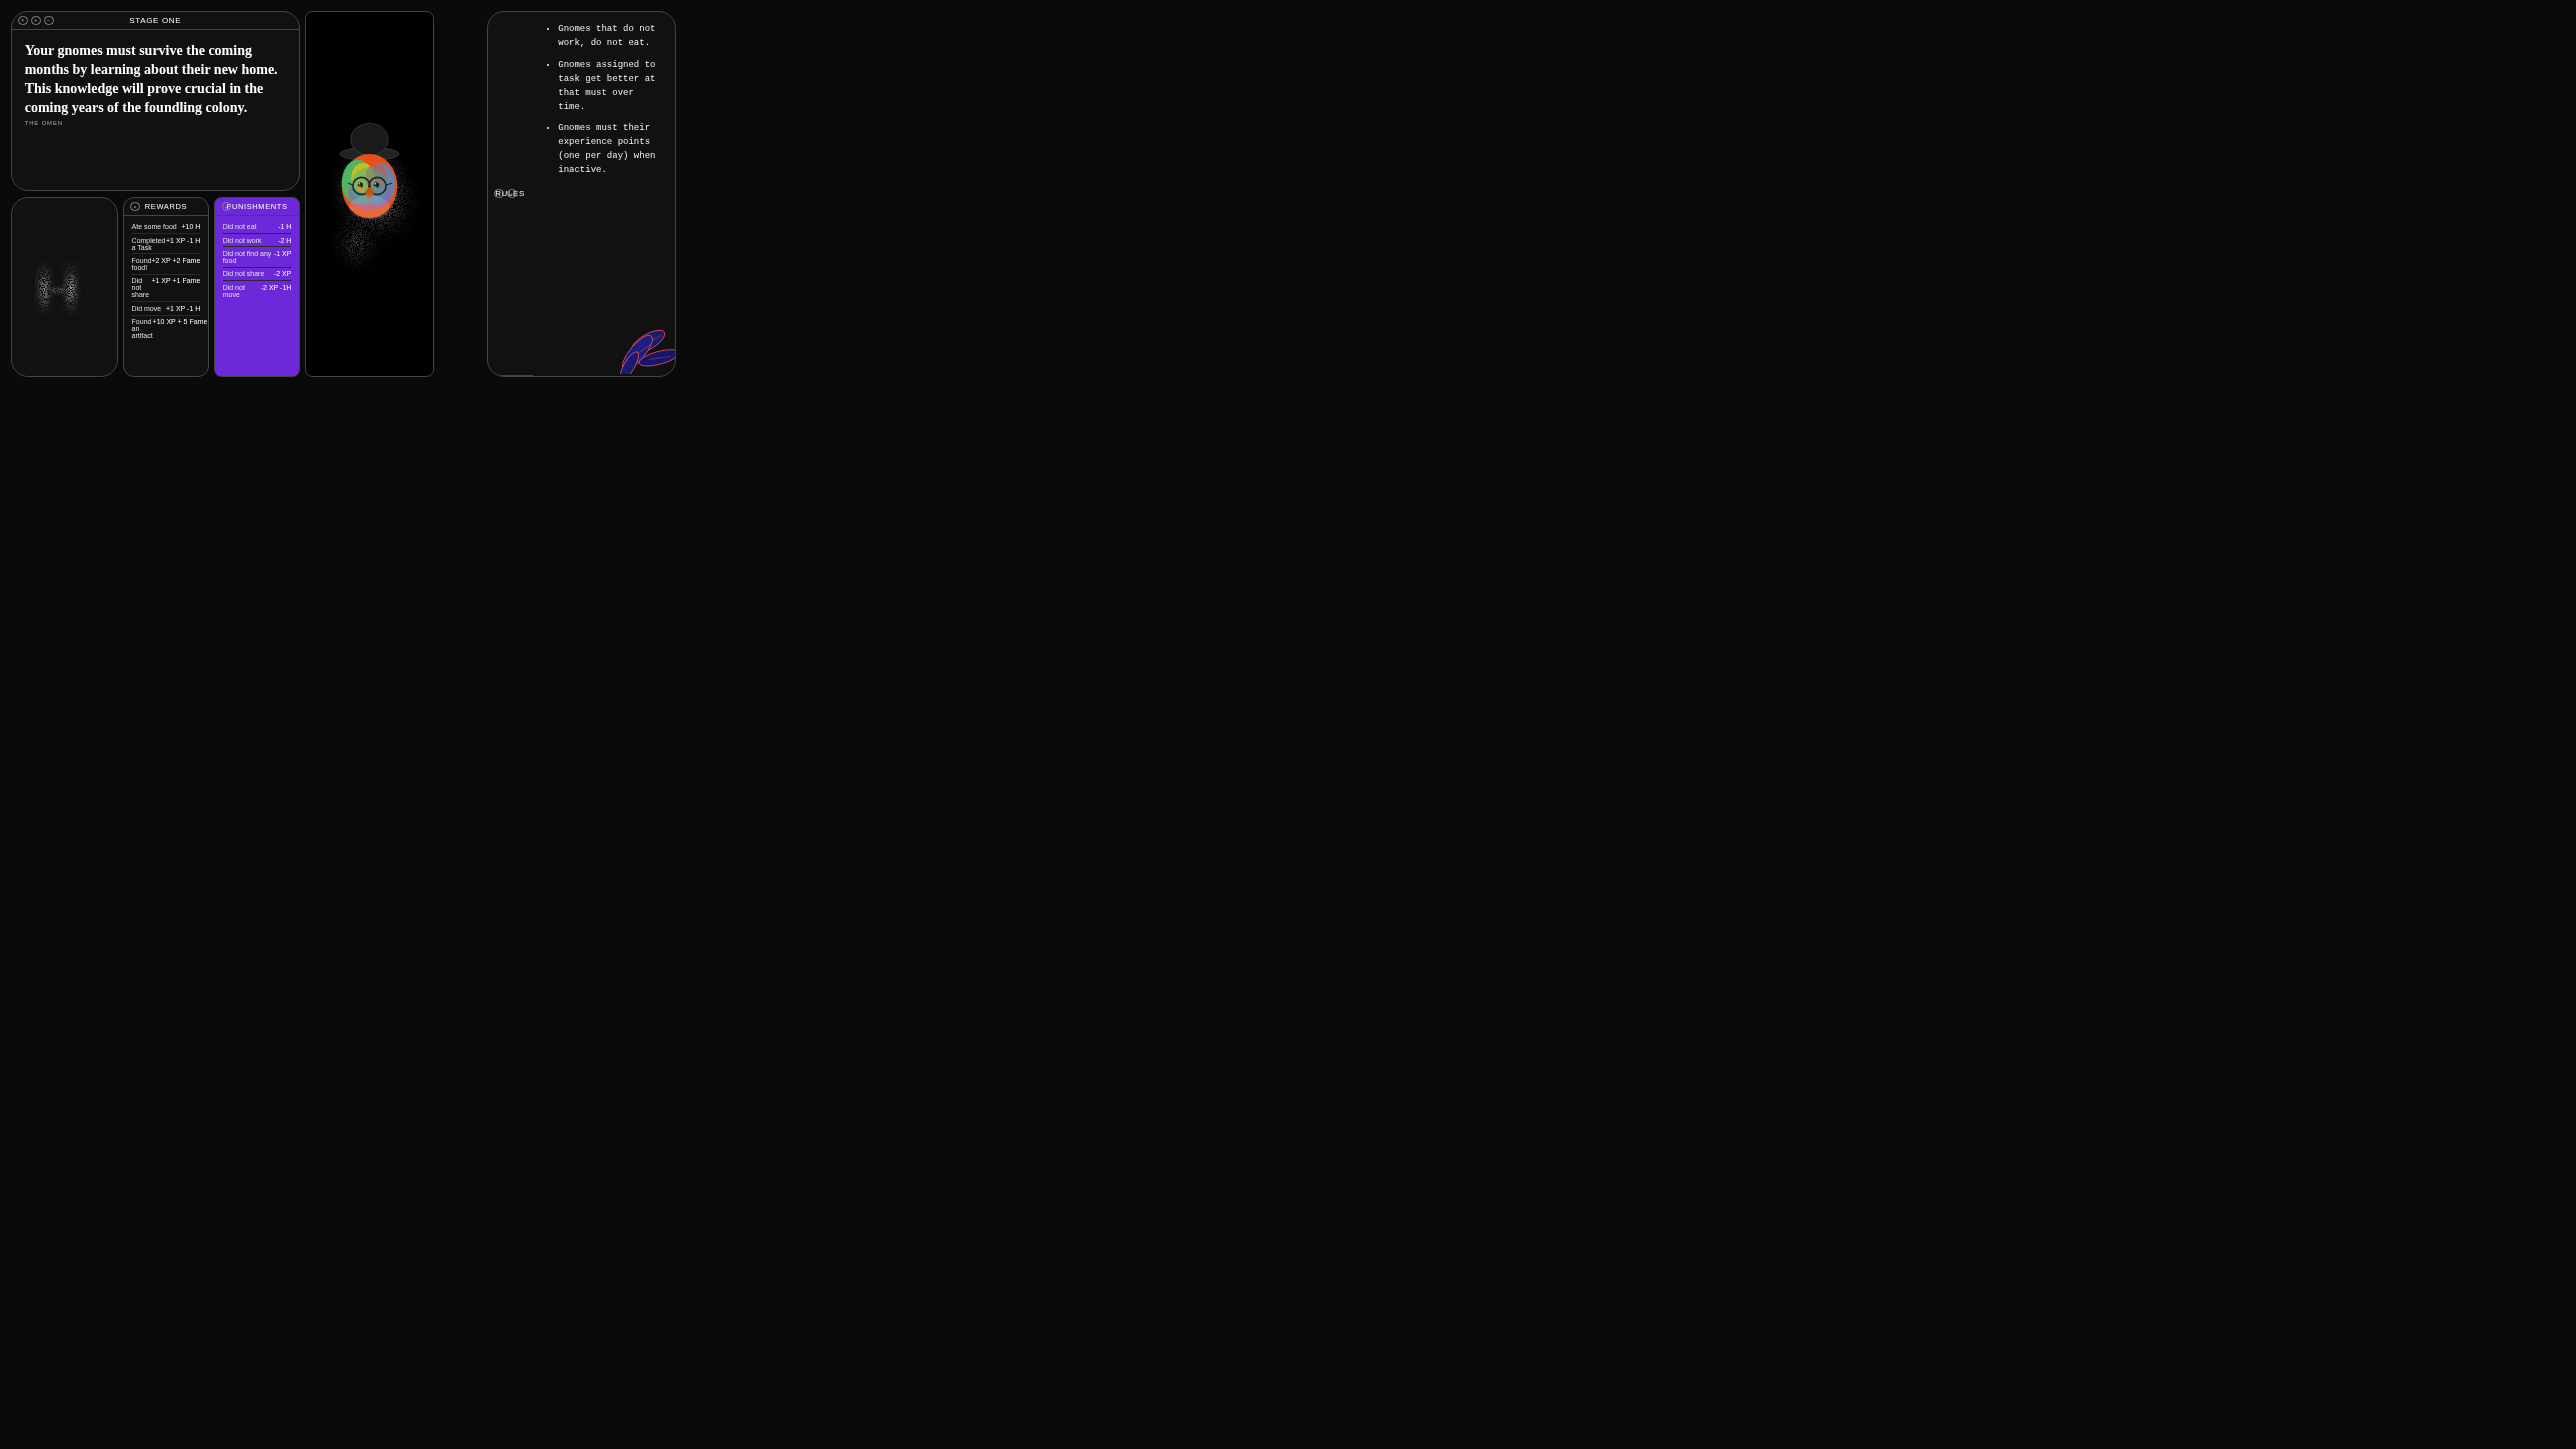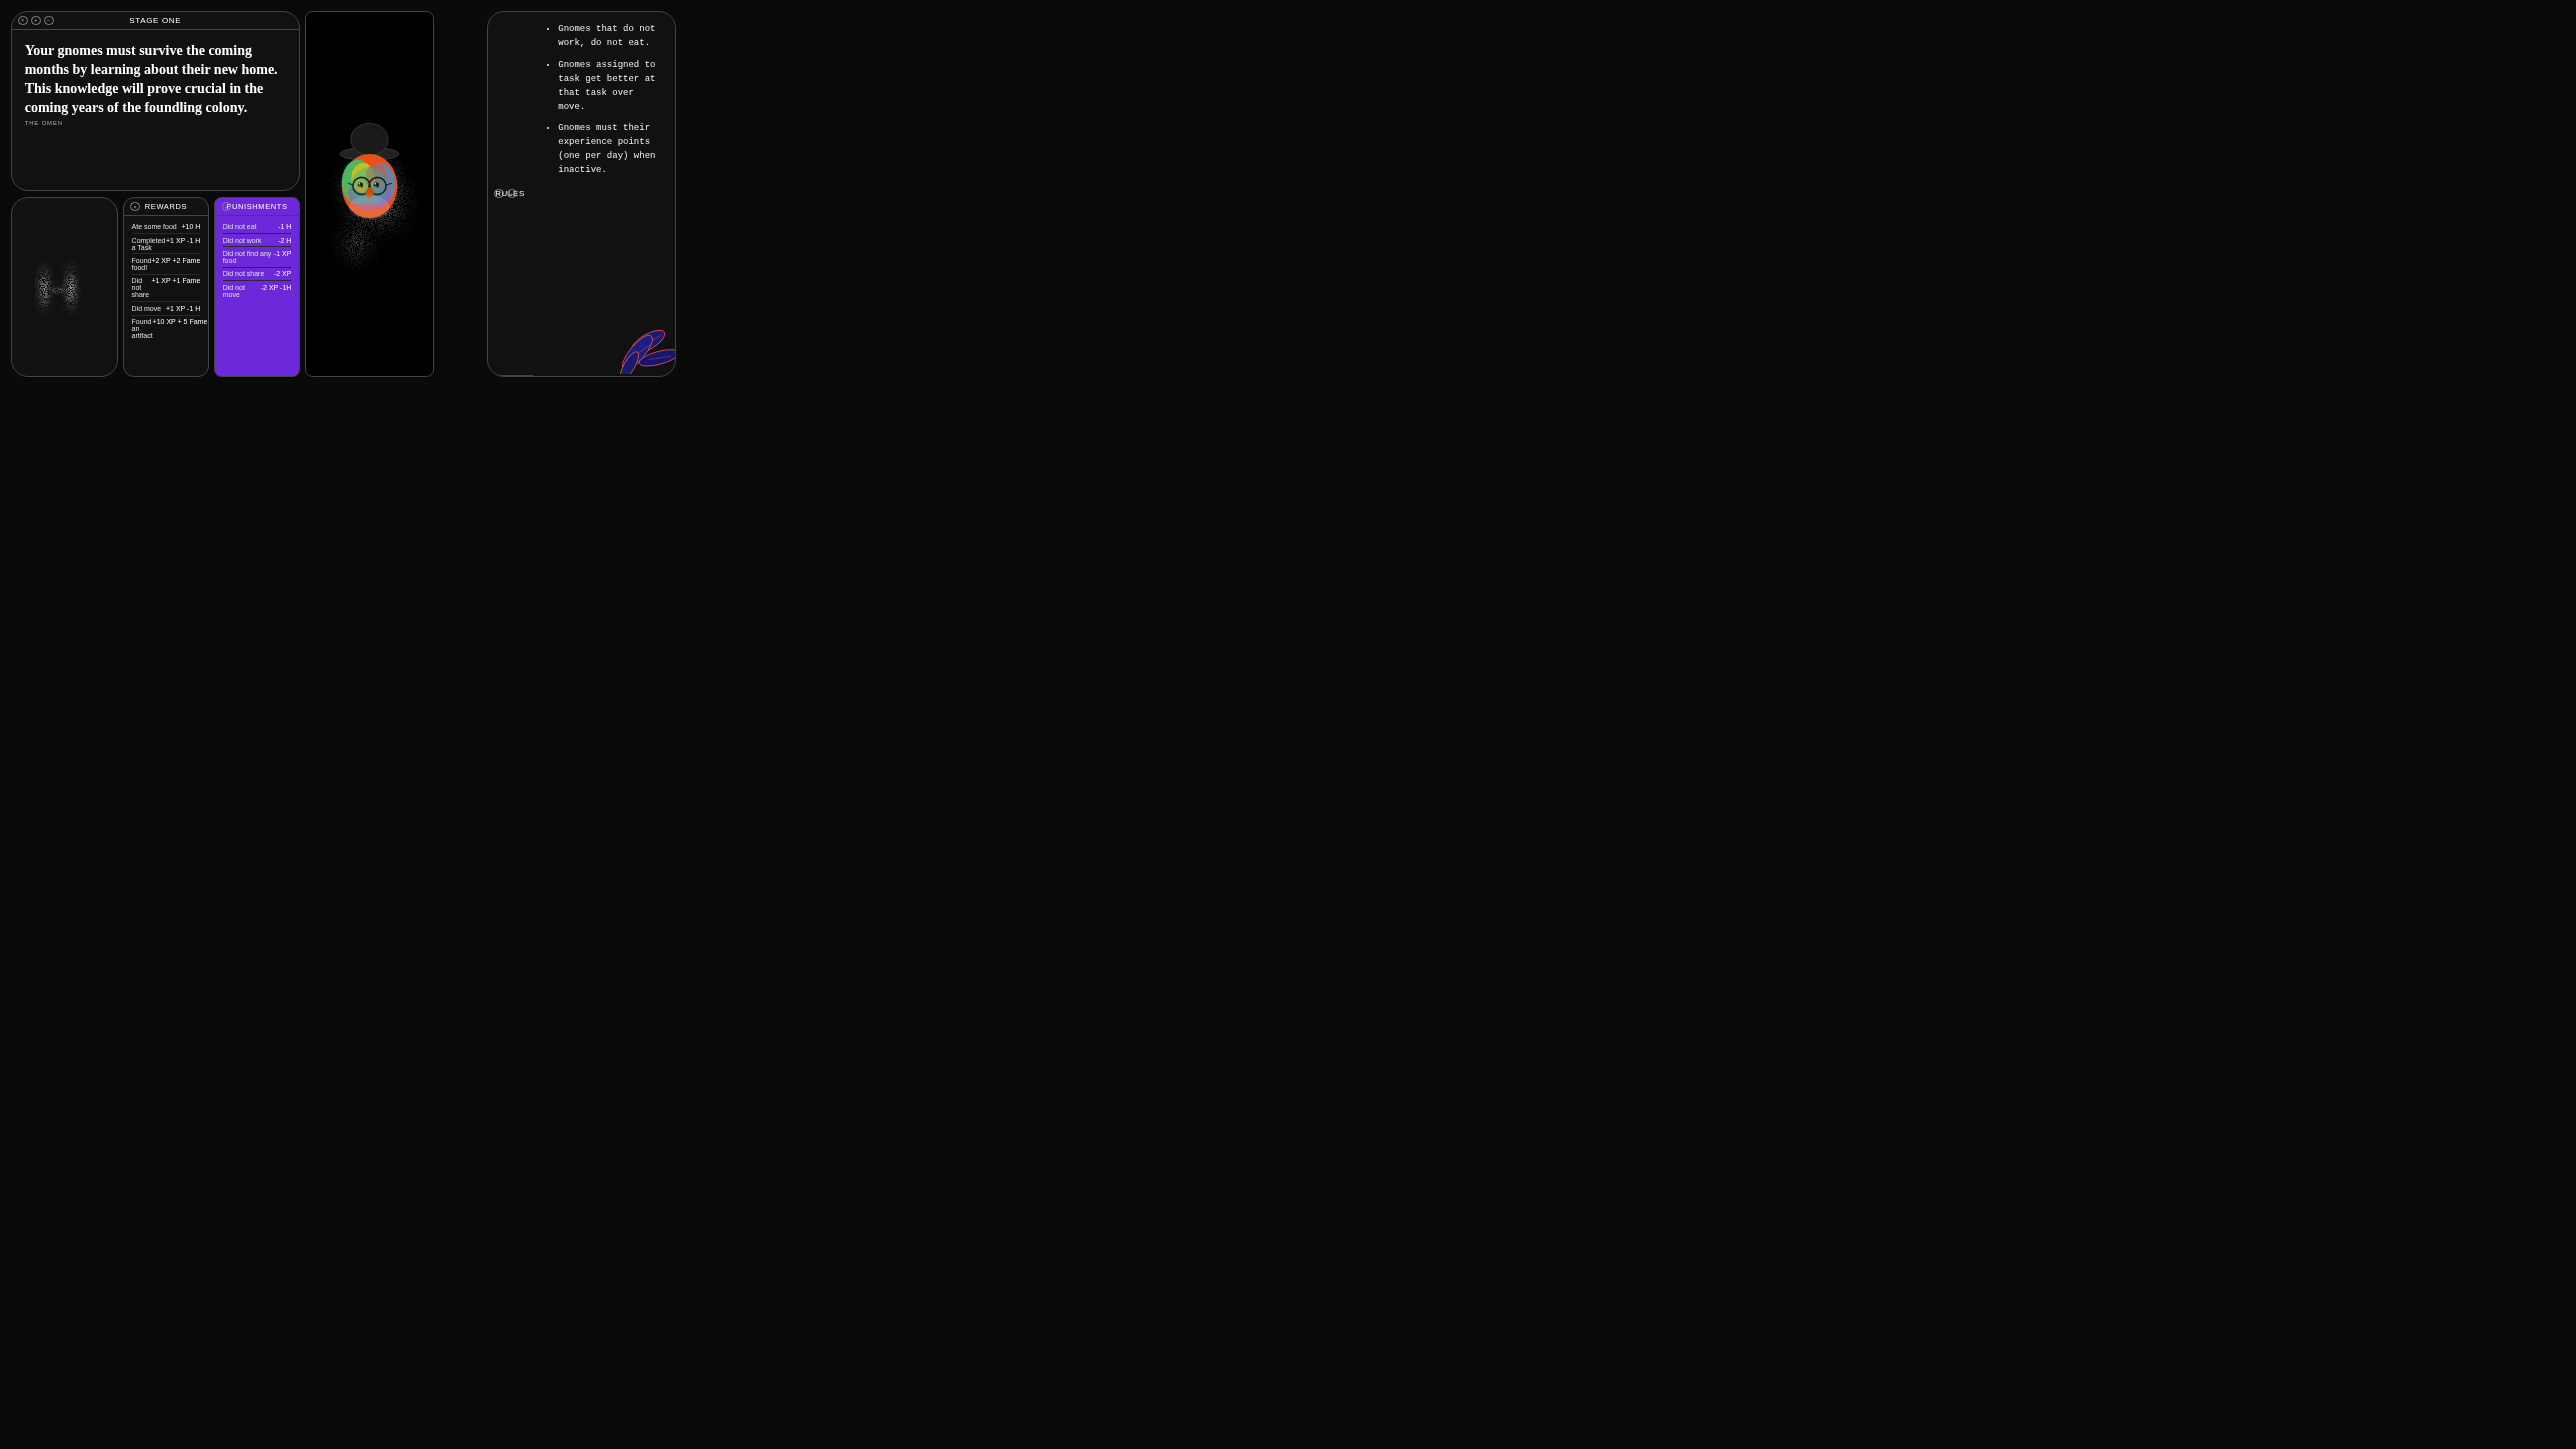--- a/index.html
+++ b/index.html
@@ -234,21 +234,21 @@
     <div class="card-header">
       <div class="window-controls">
         <div class="win-btn">×</div>
         <div class="win-btn">+</div>
       </div>
       <span>RULES</span>
     </div>
     <div style="padding:11.8px 15px;flex:1;font-family:Liberation Mono, monospace;">
       <ul class="rules-list">
         <li>Gnomes that do not work, do not eat.</li>
-        <li>Gnomes assigned to task get better at that task over move.</li>
+        <li>Gnomes assigned to task get better at that must over time.</li>
         <li>Gnomes must their experience points (one per day) when inactive.</li>
       </ul>
     </div>
 
     <div style="position:absolute;bottom:0;right:0;pointer-events:none;">
       <svg width="86" height="86" viewBox="0 0 160 160" xmlns="http://www.w3.org/2000/svg">
 
         <ellipse cx="110" cy="100" rx="35" ry="14" fill="#1a1a6e" stroke="#e05050" stroke-width="1.5" transform="rotate(-30 110 100)"></ellipse>
         <line x1="95" y1="108" x2="135" y2="88" stroke="#e05050" stroke-width="0.8"></line>
 

